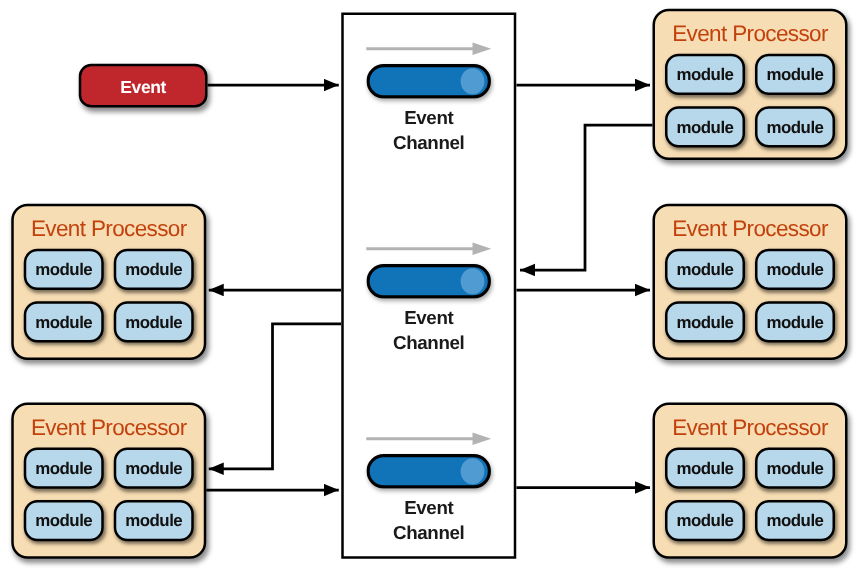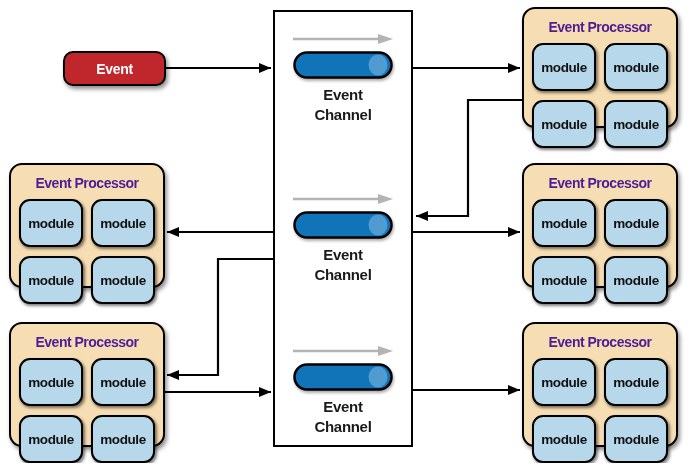--- a/index.html
+++ b/index.html
@@ -47,26 +47,26 @@
     border:2.5px solid #000;border-radius:13px;
     box-shadow:2px 3px 4px rgba(0,0,0,0.45);
     display:flex;flex-direction:column;align-items:center;padding-top:8px;
   }
   .p-tr{left:522px;top:7px;width:156px;height:121px;}
   .p-ml{left:9px;top:163px;width:156px;height:125px;}
   .p-mr{left:522px;top:163px;width:156px;height:125px;}
   .p-bl{left:9px;top:322px;width:156px;height:125px;}
   .p-br{left:522px;top:322px;width:156px;height:125px;}
   .processor-title{
-    font-size:14px;font-weight:bold;letter-spacing:-0.5px;line-height:20px;
-    margin-bottom:6px;color:#4c1d95;
+    font-size:18px;font-weight:normal;letter-spacing:-0.5px;line-height:20px;
+    margin-bottom:6px;color:#c2410c;
   }
   .module-grid{display:grid;grid-template-columns:auto auto;column-gap:8px;row-gap:9px;}
   .module{
-    width:64px;height:48px;background:var(--module_fill,#b7d7ea);
+    width:64px;height:33px;background:var(--module_fill,#b7d7ea);
     border:2.5px solid #000;border-radius:11px;
     display:flex;align-items:center;justify-content:center;
     font-size:13.5px;font-weight:bold;letter-spacing:-0.4px;color:#111;
     box-shadow:1.5px 2px 3px rgba(0,0,0,0.5);
   }
 </style>
 </head>
 <body>
 
 <div class="canvas">

